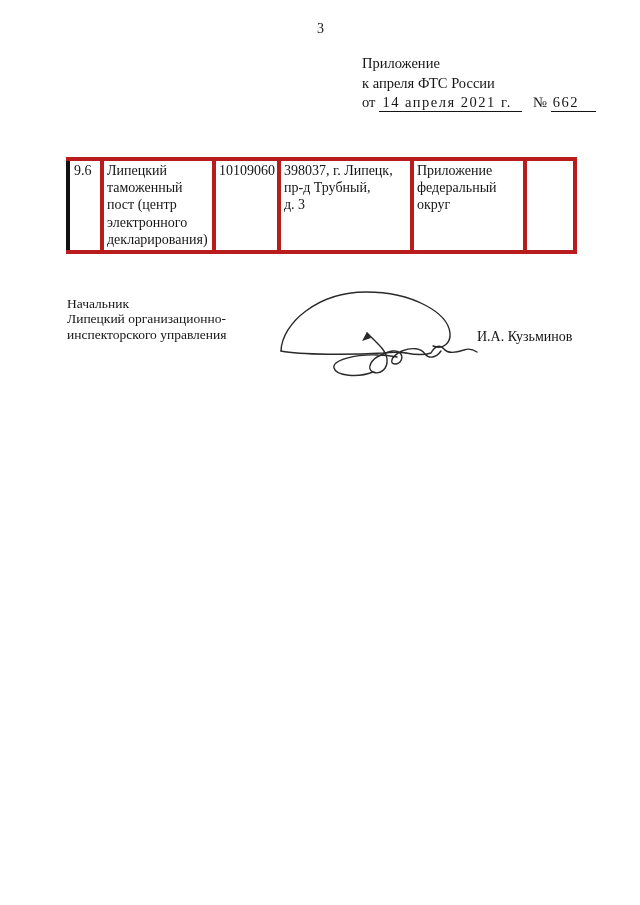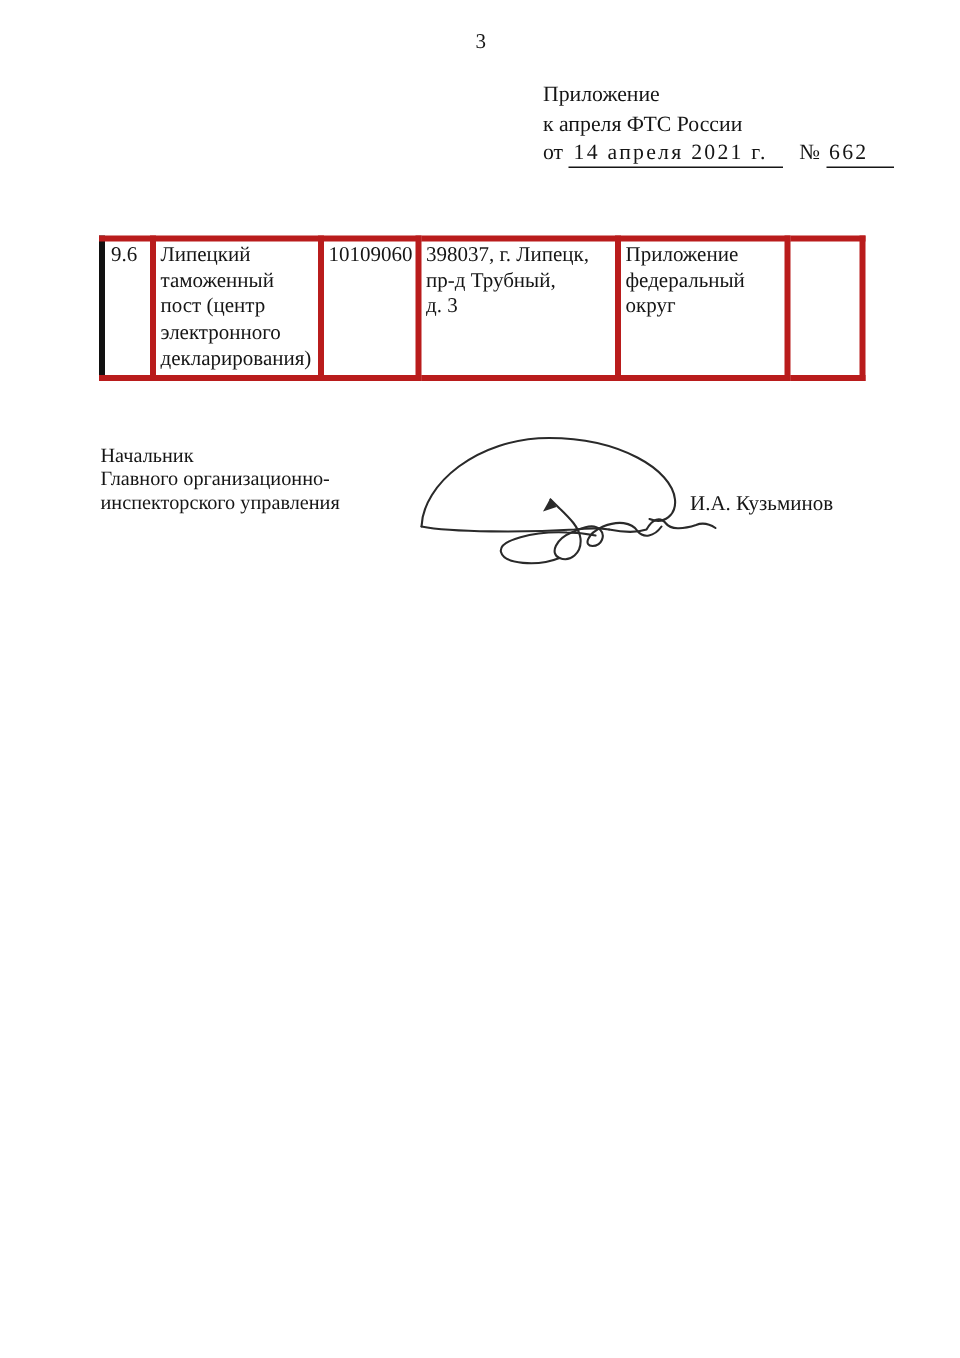--- a/index.html
+++ b/index.html
@@ -69,21 +69,21 @@
 
   
   .sig-title {
     left: 67px;
     top: 296px;
     font-size: 13.5px;
     line-height: 15.3px;
     white-space: pre-line;
   }
   .sig-name {
-    left: 460px;
+    left: 477px;
     top: 329px;
     font-size: 14px;
     white-space: nowrap;
   }
   .sig-svg {
     left: 273px;
     top: 287px;
   }
 </style>
 </head>
@@ -122,21 +122,21 @@
 д. 3</td>
       <td>Приложение
 федеральный
 округ</td>
       <td></td>
     </tr>
   </tbody>
 </table>
 
 <div class="abs sig-title">Начальник
-Главного организационно-
+Липецкий организационно-
 инспекторского управления</div>
 
 <svg class="abs sig-svg" width="210" height="96" viewBox="0 0 210 96" xmlns="http://www.w3.org/2000/svg" fill="none" stroke="#2a2a2a" stroke-width="1.4" stroke-linecap="round" stroke-linejoin="round">
 
   <path d="M 8 64 C 9 36, 45 5, 93 5 C 140 5, 175 26, 177 46 C 178 56, 170 63, 160 59"></path>
 
   <path d="M 8 64 C 28 68, 78 68, 110 66 C 120 65, 127 65, 133 66"></path>
 
   <path d="M 94 46 C 104 56, 113 63, 114 72 C 115 82, 107 88, 100 85 C 93 82, 98 72, 108 68 C 117 64, 123 62, 127 66 C 131 70, 128 77, 122 77 C 116 77, 118 69, 129 64 C 139 60, 148 61, 152 67 C 156 72, 163 71, 168 64"></path>
 

